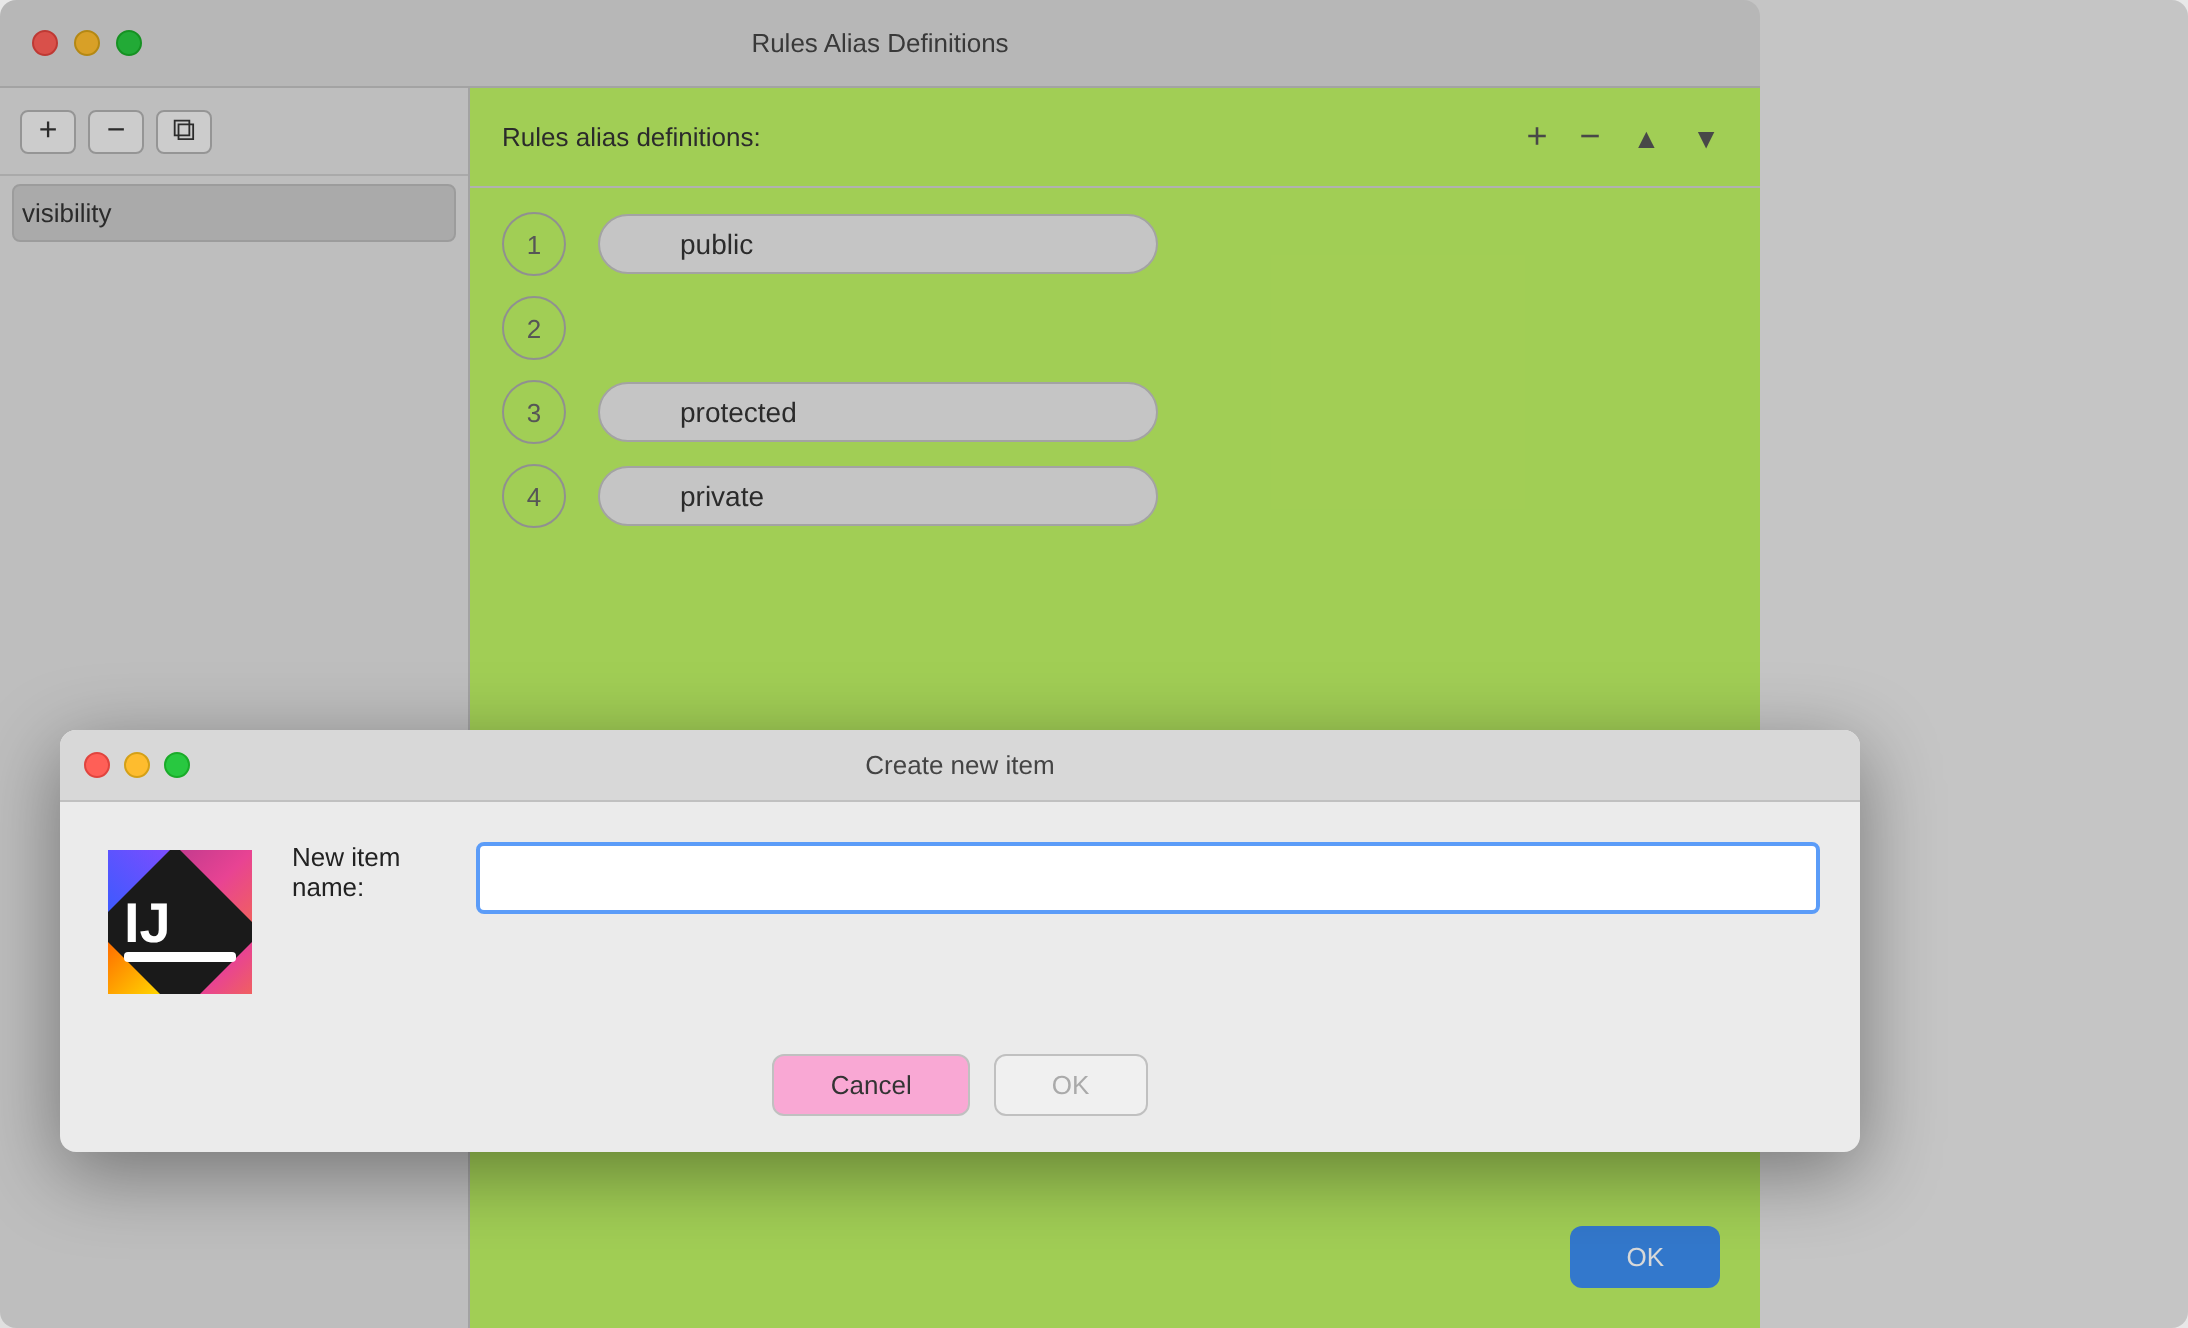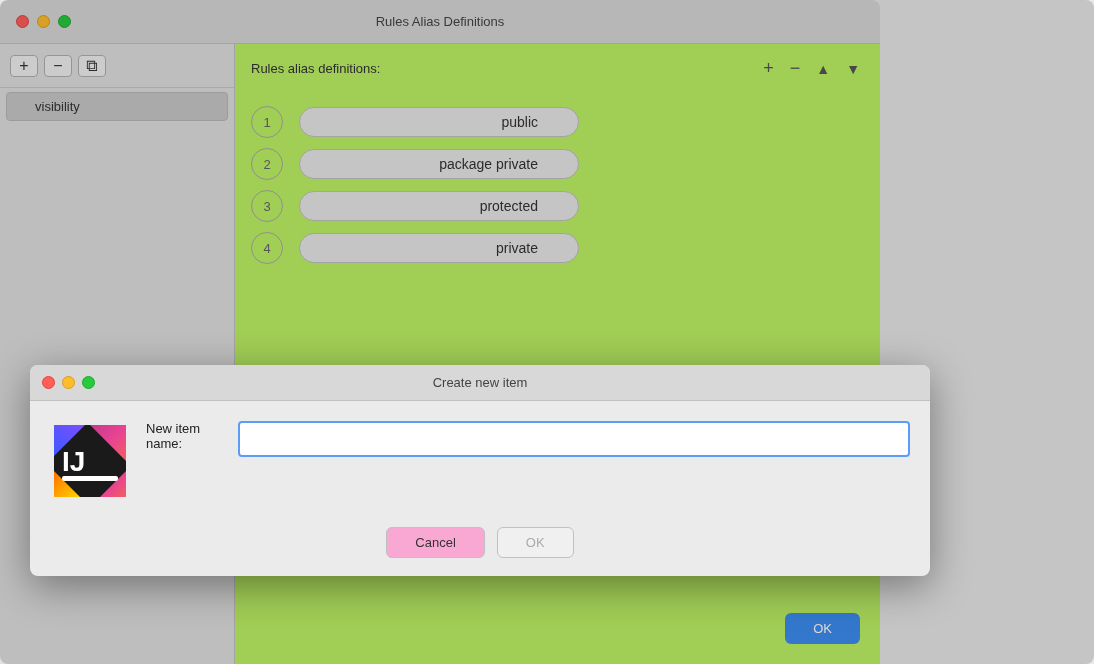--- a/index.html
+++ b/index.html
@@ -82,21 +82,21 @@
       background: #f0f0f0;
       border: 1px solid #b0b0b0;
       border-radius: 4px;
       cursor: pointer;
       display: flex; align-items: center; justify-content: center;
       font-size: 16px;
       color: #333;
     }
 
     .sidebar-item {
-      padding: 6px 28px;
+      padding: 6px 4px;
       font-size: 13px;
       cursor: pointer;
       background: #d4d4d4;
       border: 1px solid #b8b8b8;
       margin: 4px 6px;
       border-radius: 4px;
       color: #333;
       font-weight: 500;
     }
     .sidebar-item.selected {
@@ -157,21 +157,21 @@
       flex-shrink: 0;
     }
     .rule-pill {
       background: #e8e8e8;
       border: 1px solid #c0c0c0;
       border-radius: 16px;
       padding: 6px 40px;
       font-size: 14px;
       color: #333;
       min-width: 280px;
-      text-align: right;
+      text-align: left;
     }
 
     
     .bottom-bar {
       position: absolute;
       bottom: 20px;
       right: 20px;
     }
     .ok-btn-main {
       background: #3d8ef0;
@@ -331,21 +331,20 @@
         <div class="rule-row">
           <div class="rule-number">
               <span>1</span>
             </div>
           <div class="rule-pill"><span>public</span></div>
         </div>
         <div class="rule-row">
           <div class="rule-number">
               <span>2</span>
             </div>
-          <div class="rule-pill"><span>package private</span></div>
         </div>
         <div class="rule-row">
           <div class="rule-number">
               <span>3</span>
             </div>
           <div class="rule-pill"><span>protected</span></div>
         </div>
         <div class="rule-row">
           <div class="rule-number">
               <span>4</span>

